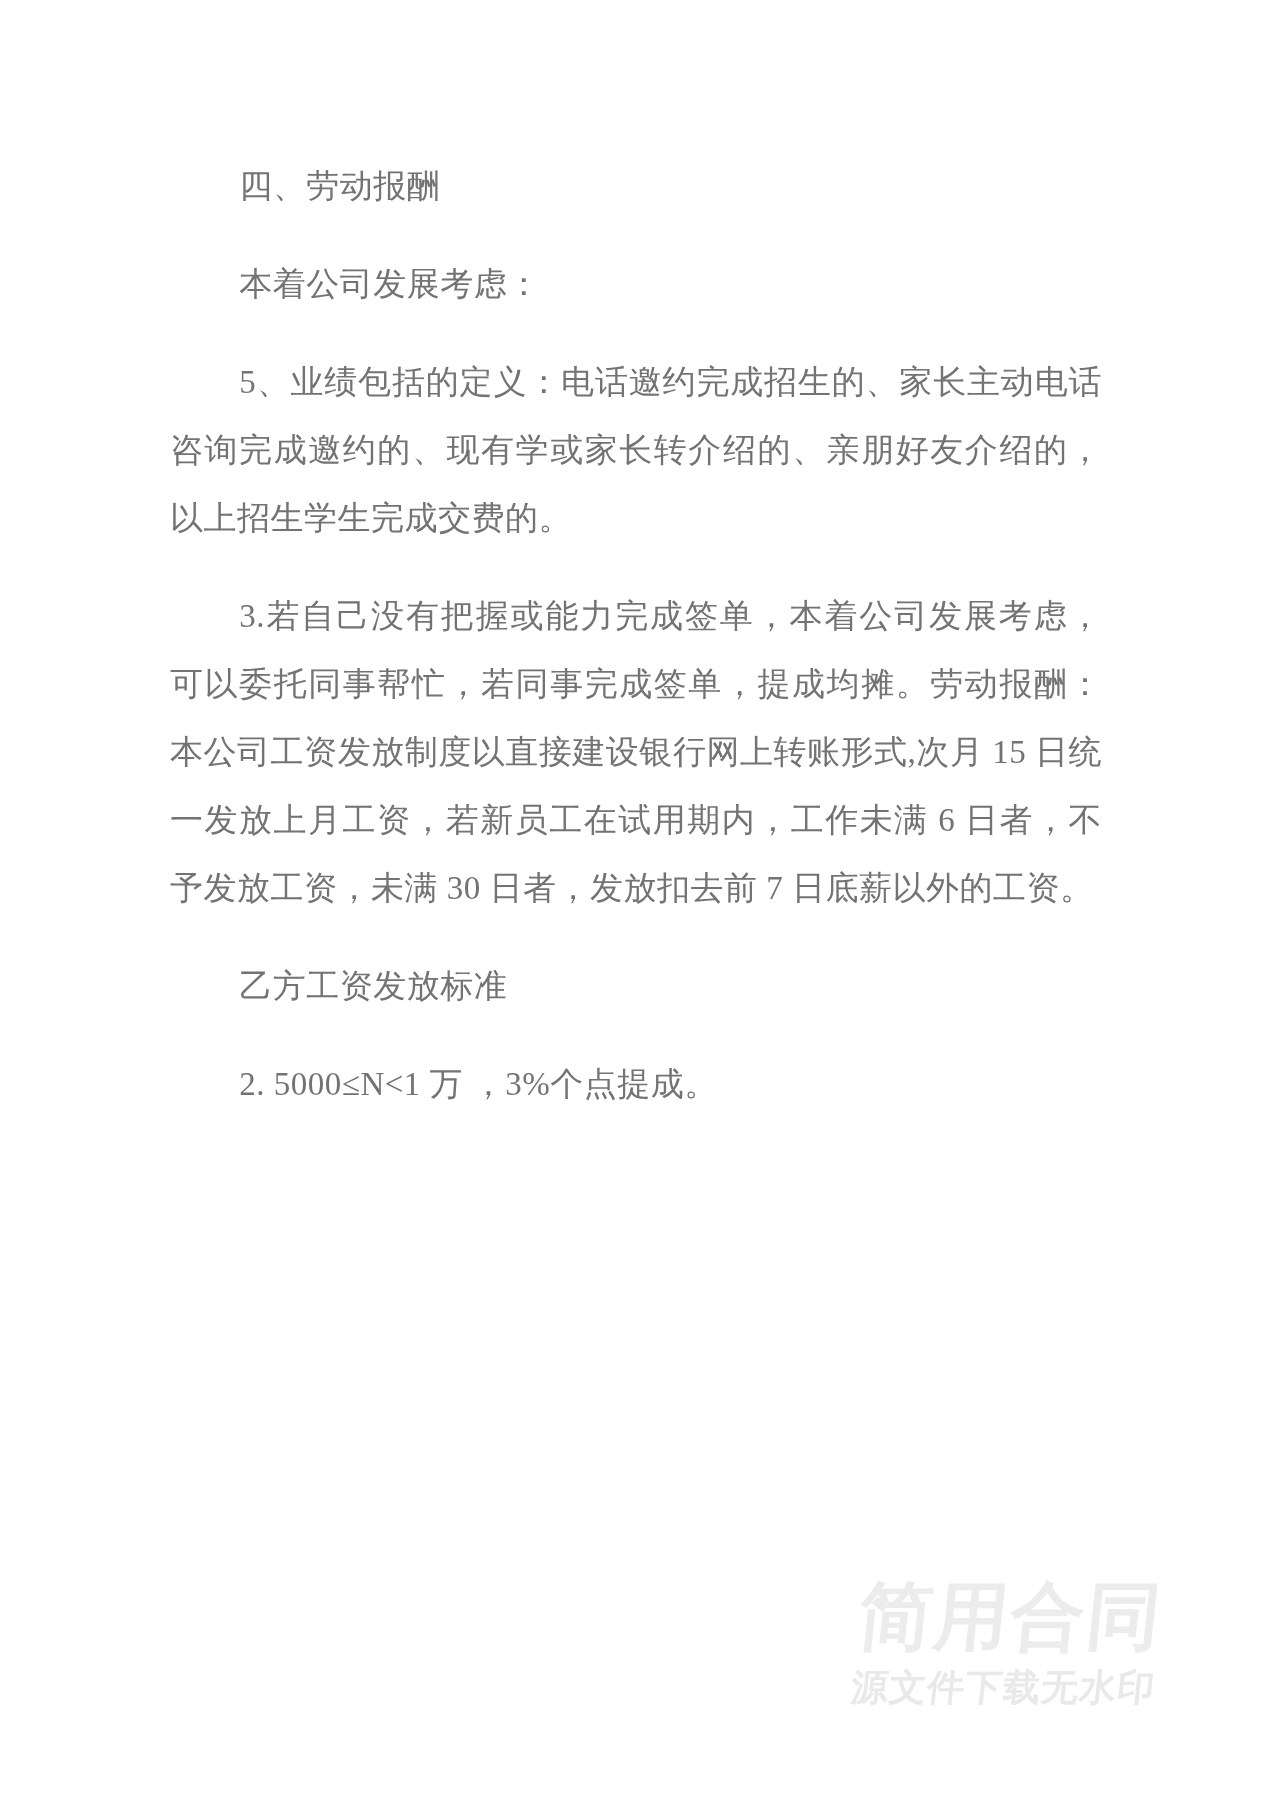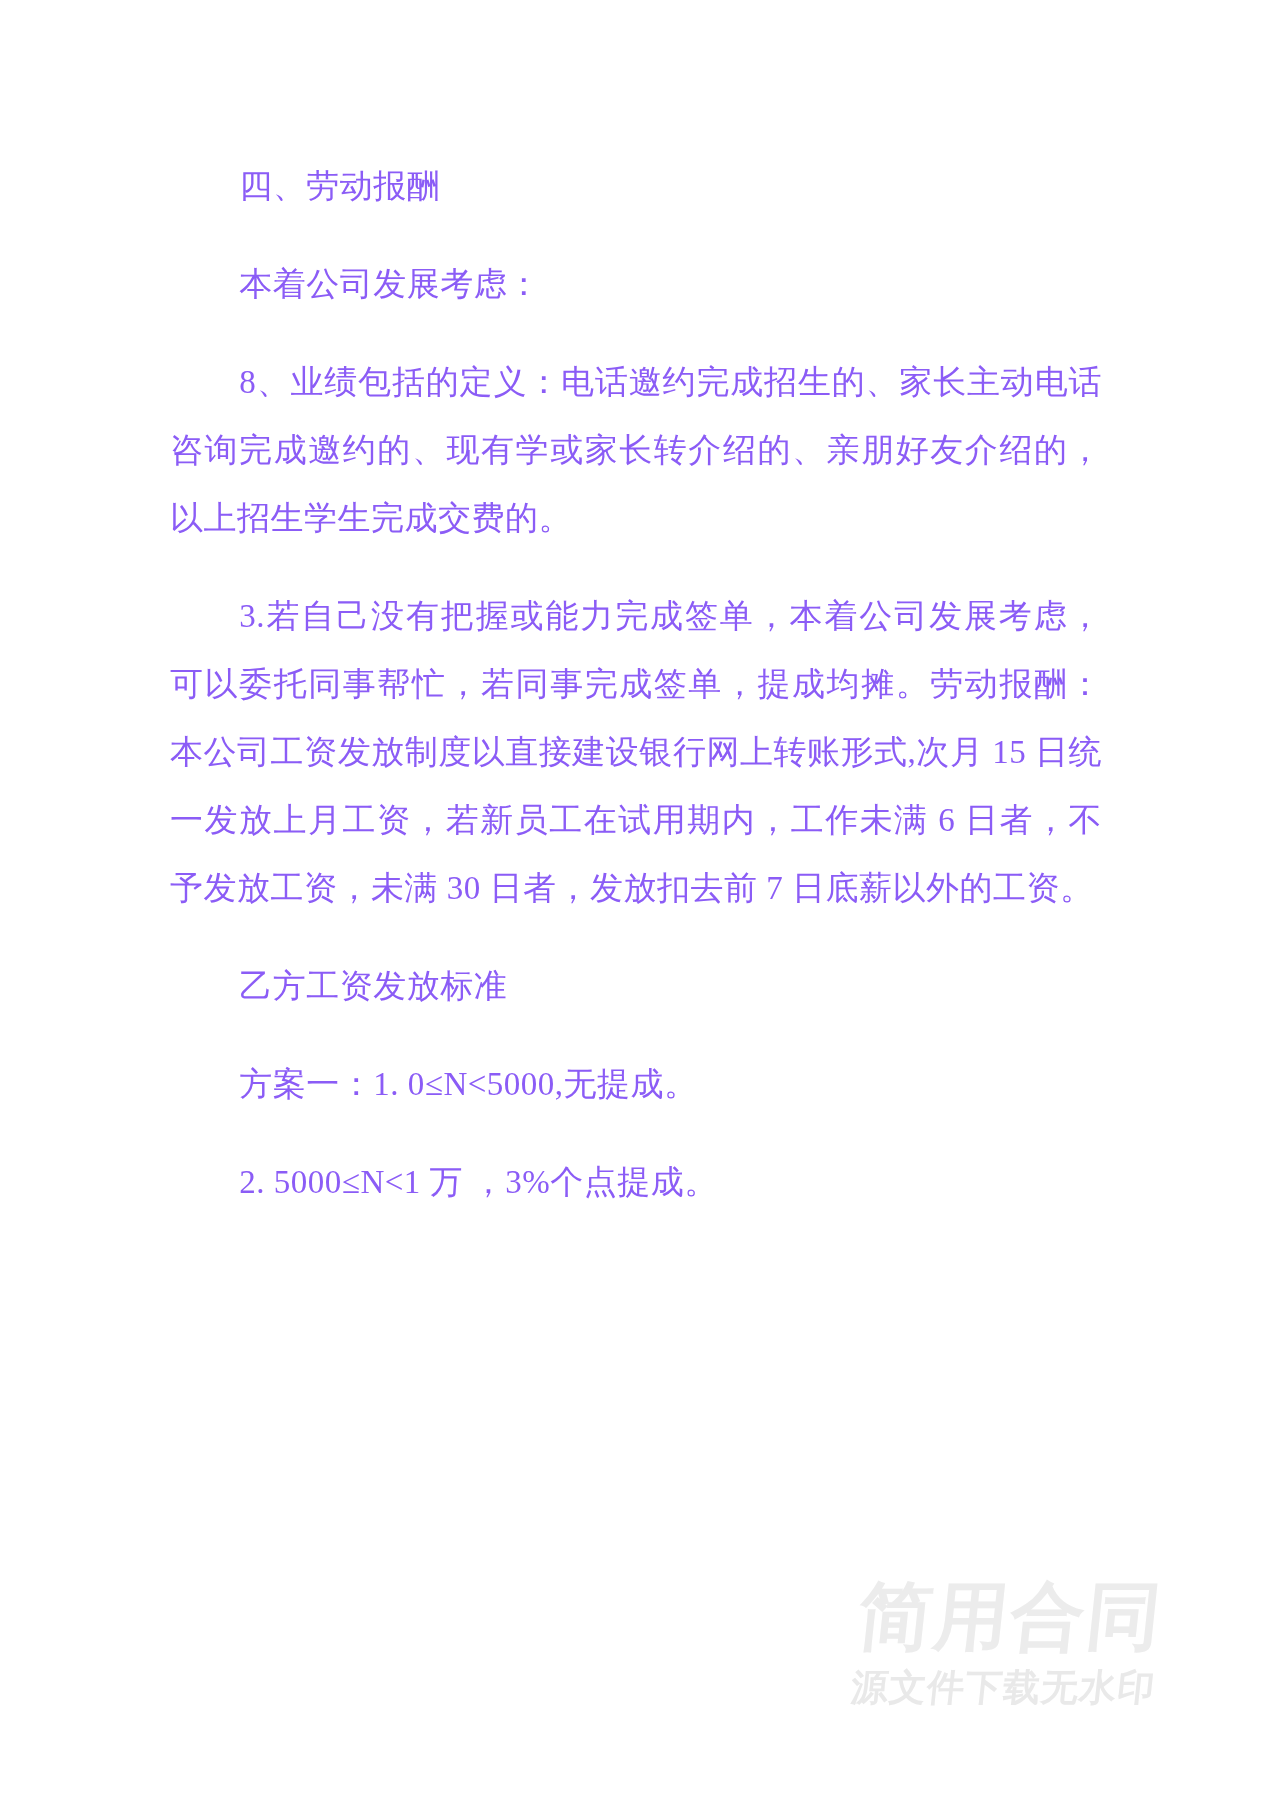--- a/index.html
+++ b/index.html
@@ -15,21 +15,21 @@
     font-family: "Liberation Serif", "DejaVu Serif", serif;
   }
   .doc {
     position: absolute;
     top: 0;
     left: 0;
     width: 1280px;
     height: 1810px;
     box-sizing: border-box;
     padding: 152px 178px 0 170px;
-    color: #8b5cf6;
+    color: #737373;
   }
   .doc p {
     margin: 0 0 30px 0;
     font-size: 33px;
     line-height: 68px;
     letter-spacing: 0.5px;
     text-align: justify;
     text-indent: 2.1em;
     text-justify: inter-character;
     white-space: pre-wrap;
@@ -59,23 +59,22 @@
     color: #e9e9e9;
     line-height: 40px;
   }
 </style>
 </head>
 <body>
 
 <div class="doc">
   <p>四、劳动报酬</p>
   <p>本着公司发展考虑：</p>
-  <p>8、业绩包括的定义：电话邀约完成招生的、家长主动电话咨询完成邀约的、现有学或家长转介绍的、亲朋好友介绍的，以上招生学生完成交费的。</p>
+  <p>5、业绩包括的定义：电话邀约完成招生的、家长主动电话咨询完成邀约的、现有学或家长转介绍的、亲朋好友介绍的，以上招生学生完成交费的。</p>
   <p>3.若自己没有把握或能力完成签单，本着公司发展考虑，可以委托同事帮忙，若同事完成签单，提成均摊。劳动报酬：本公司工资发放制度以直接建设银行网上转账形式,次月 15 日统一发放上月工资，若新员工在试用期内，工作未满 6 日者，不予发放工资，未满 30 日者，发放扣去前 7 日底薪以外的工资。</p>
   <p>乙方工资发放标准</p>
-  <p>方案一：1. 0≤N&lt;5000,无提成。</p>
   <p>2. 5000≤N&lt;1 万 ，3%个点提成。</p>
 </div>
 
 <div class="watermark">
   <div class="wm-title">简用合同</div>
   <div class="wm-subtitle">源文件下载无水印</div>
 </div>
 
 </body></html>

